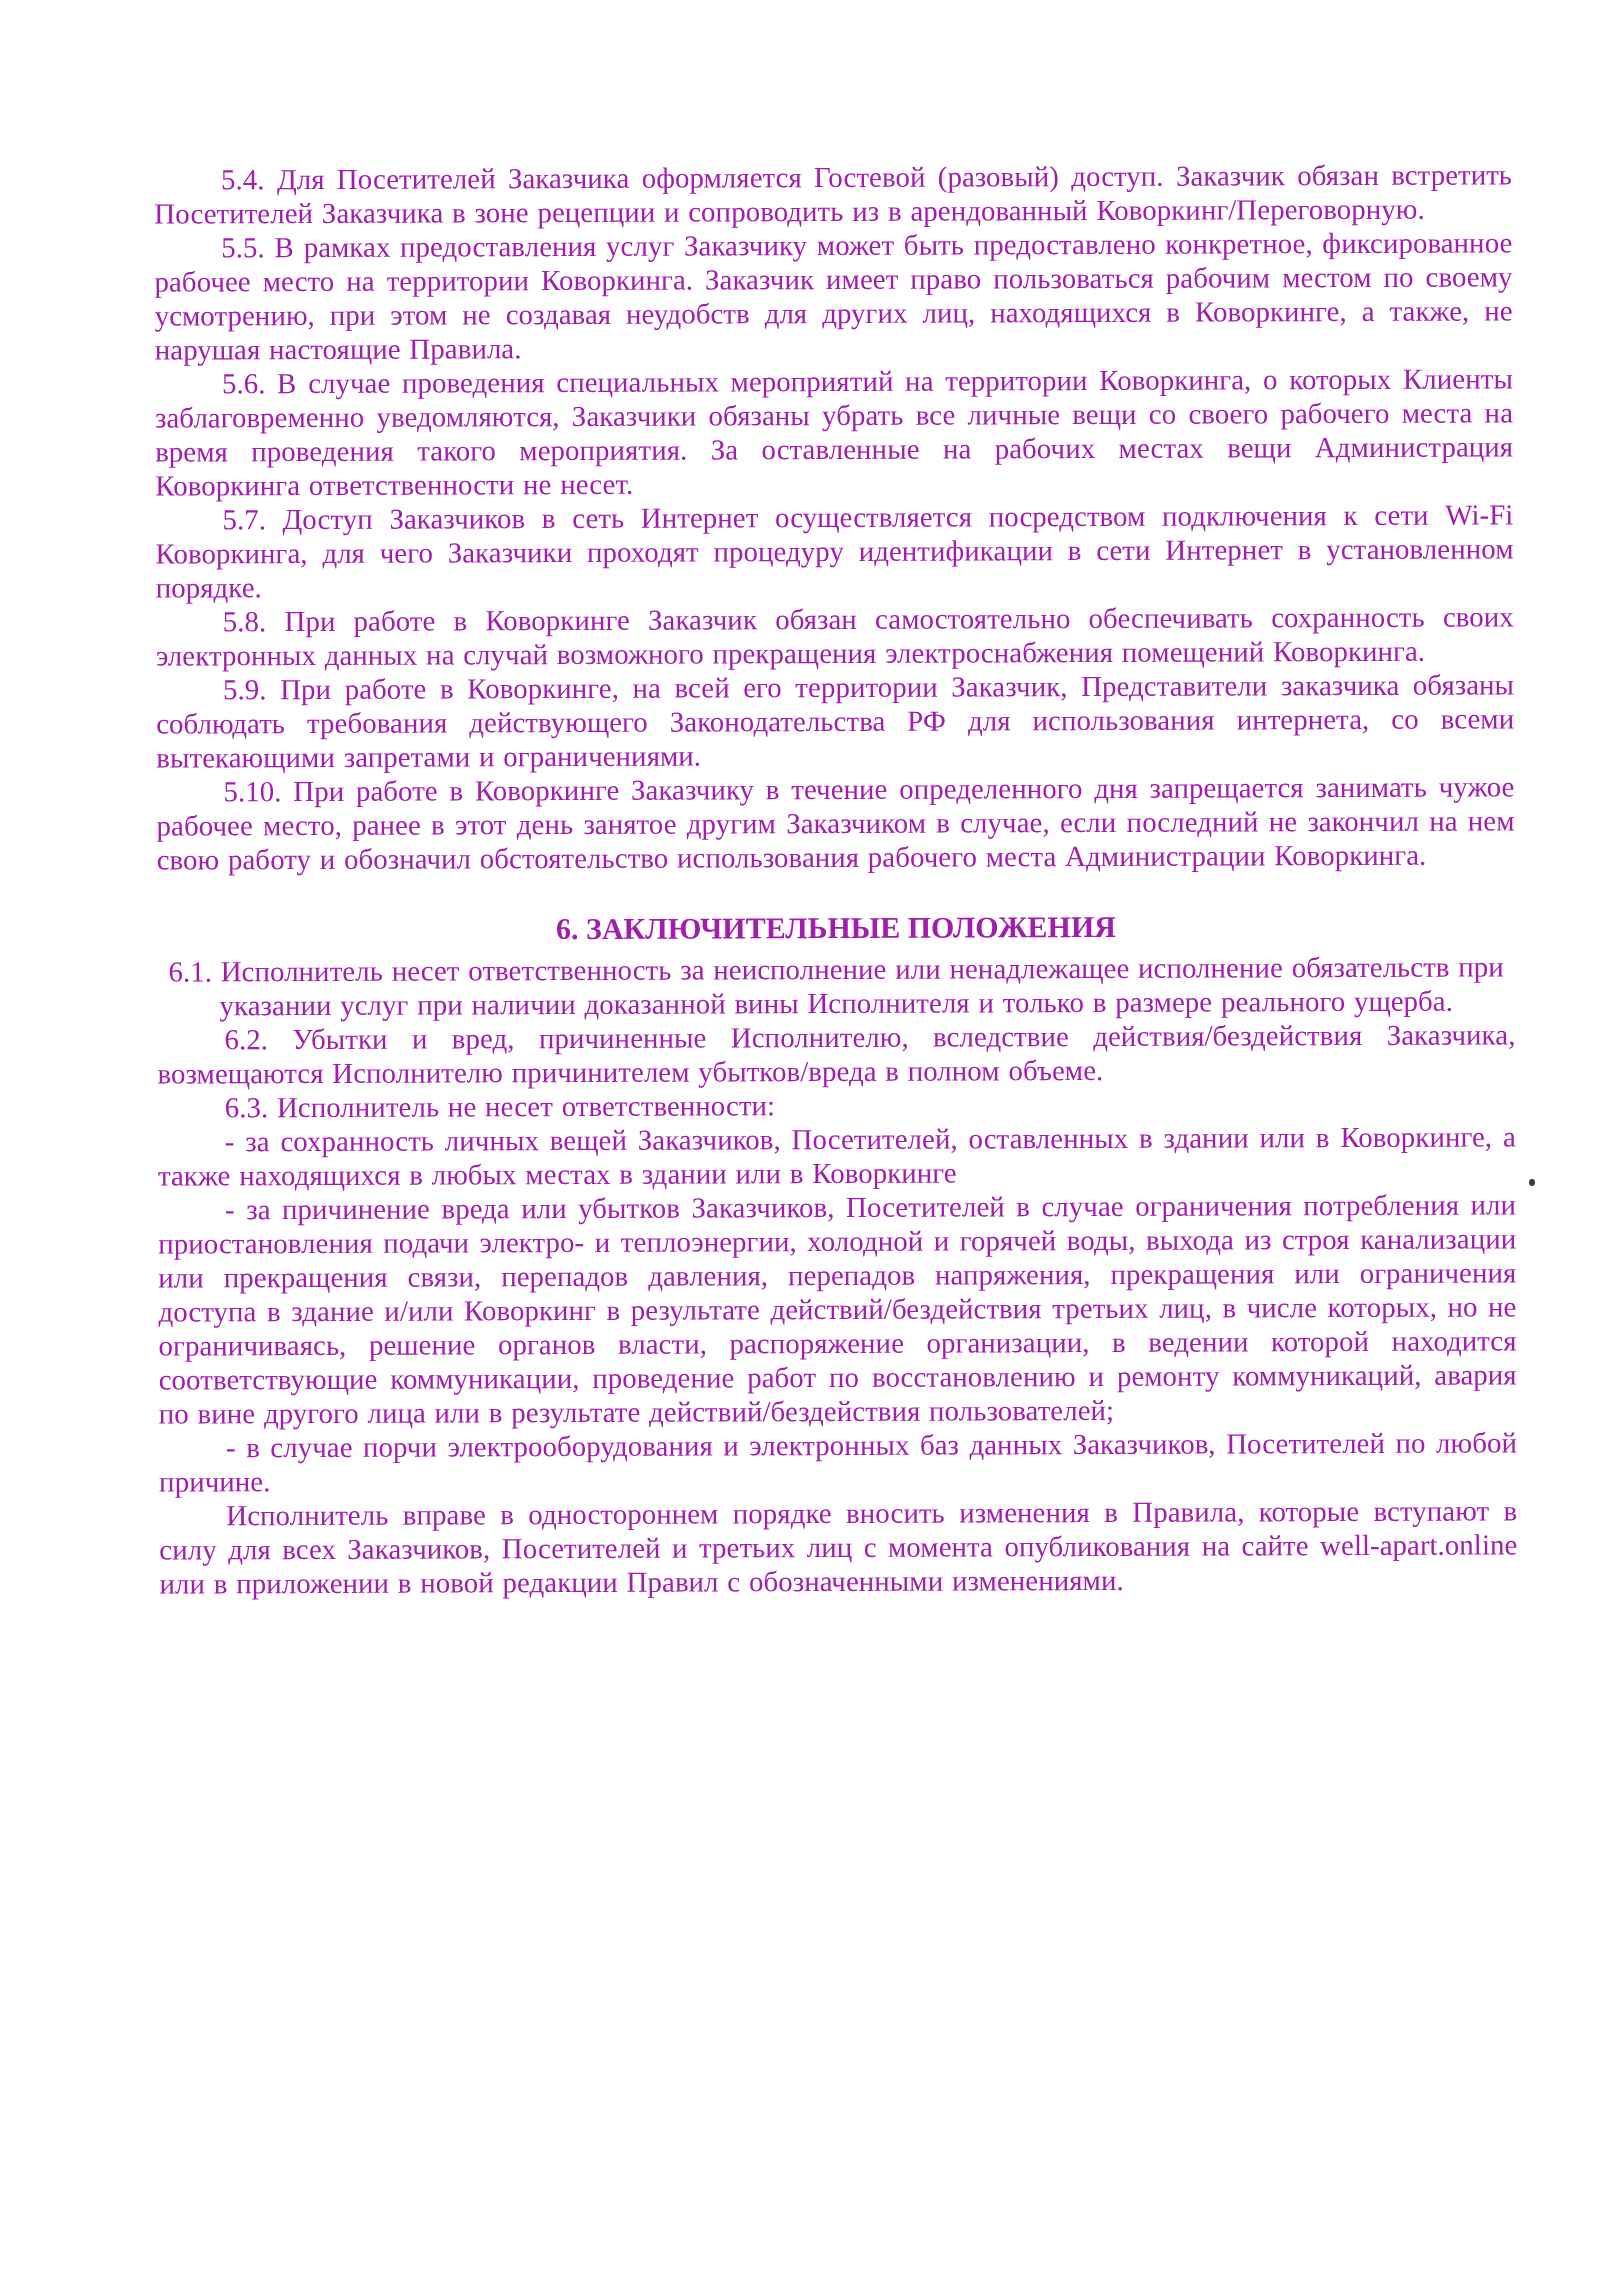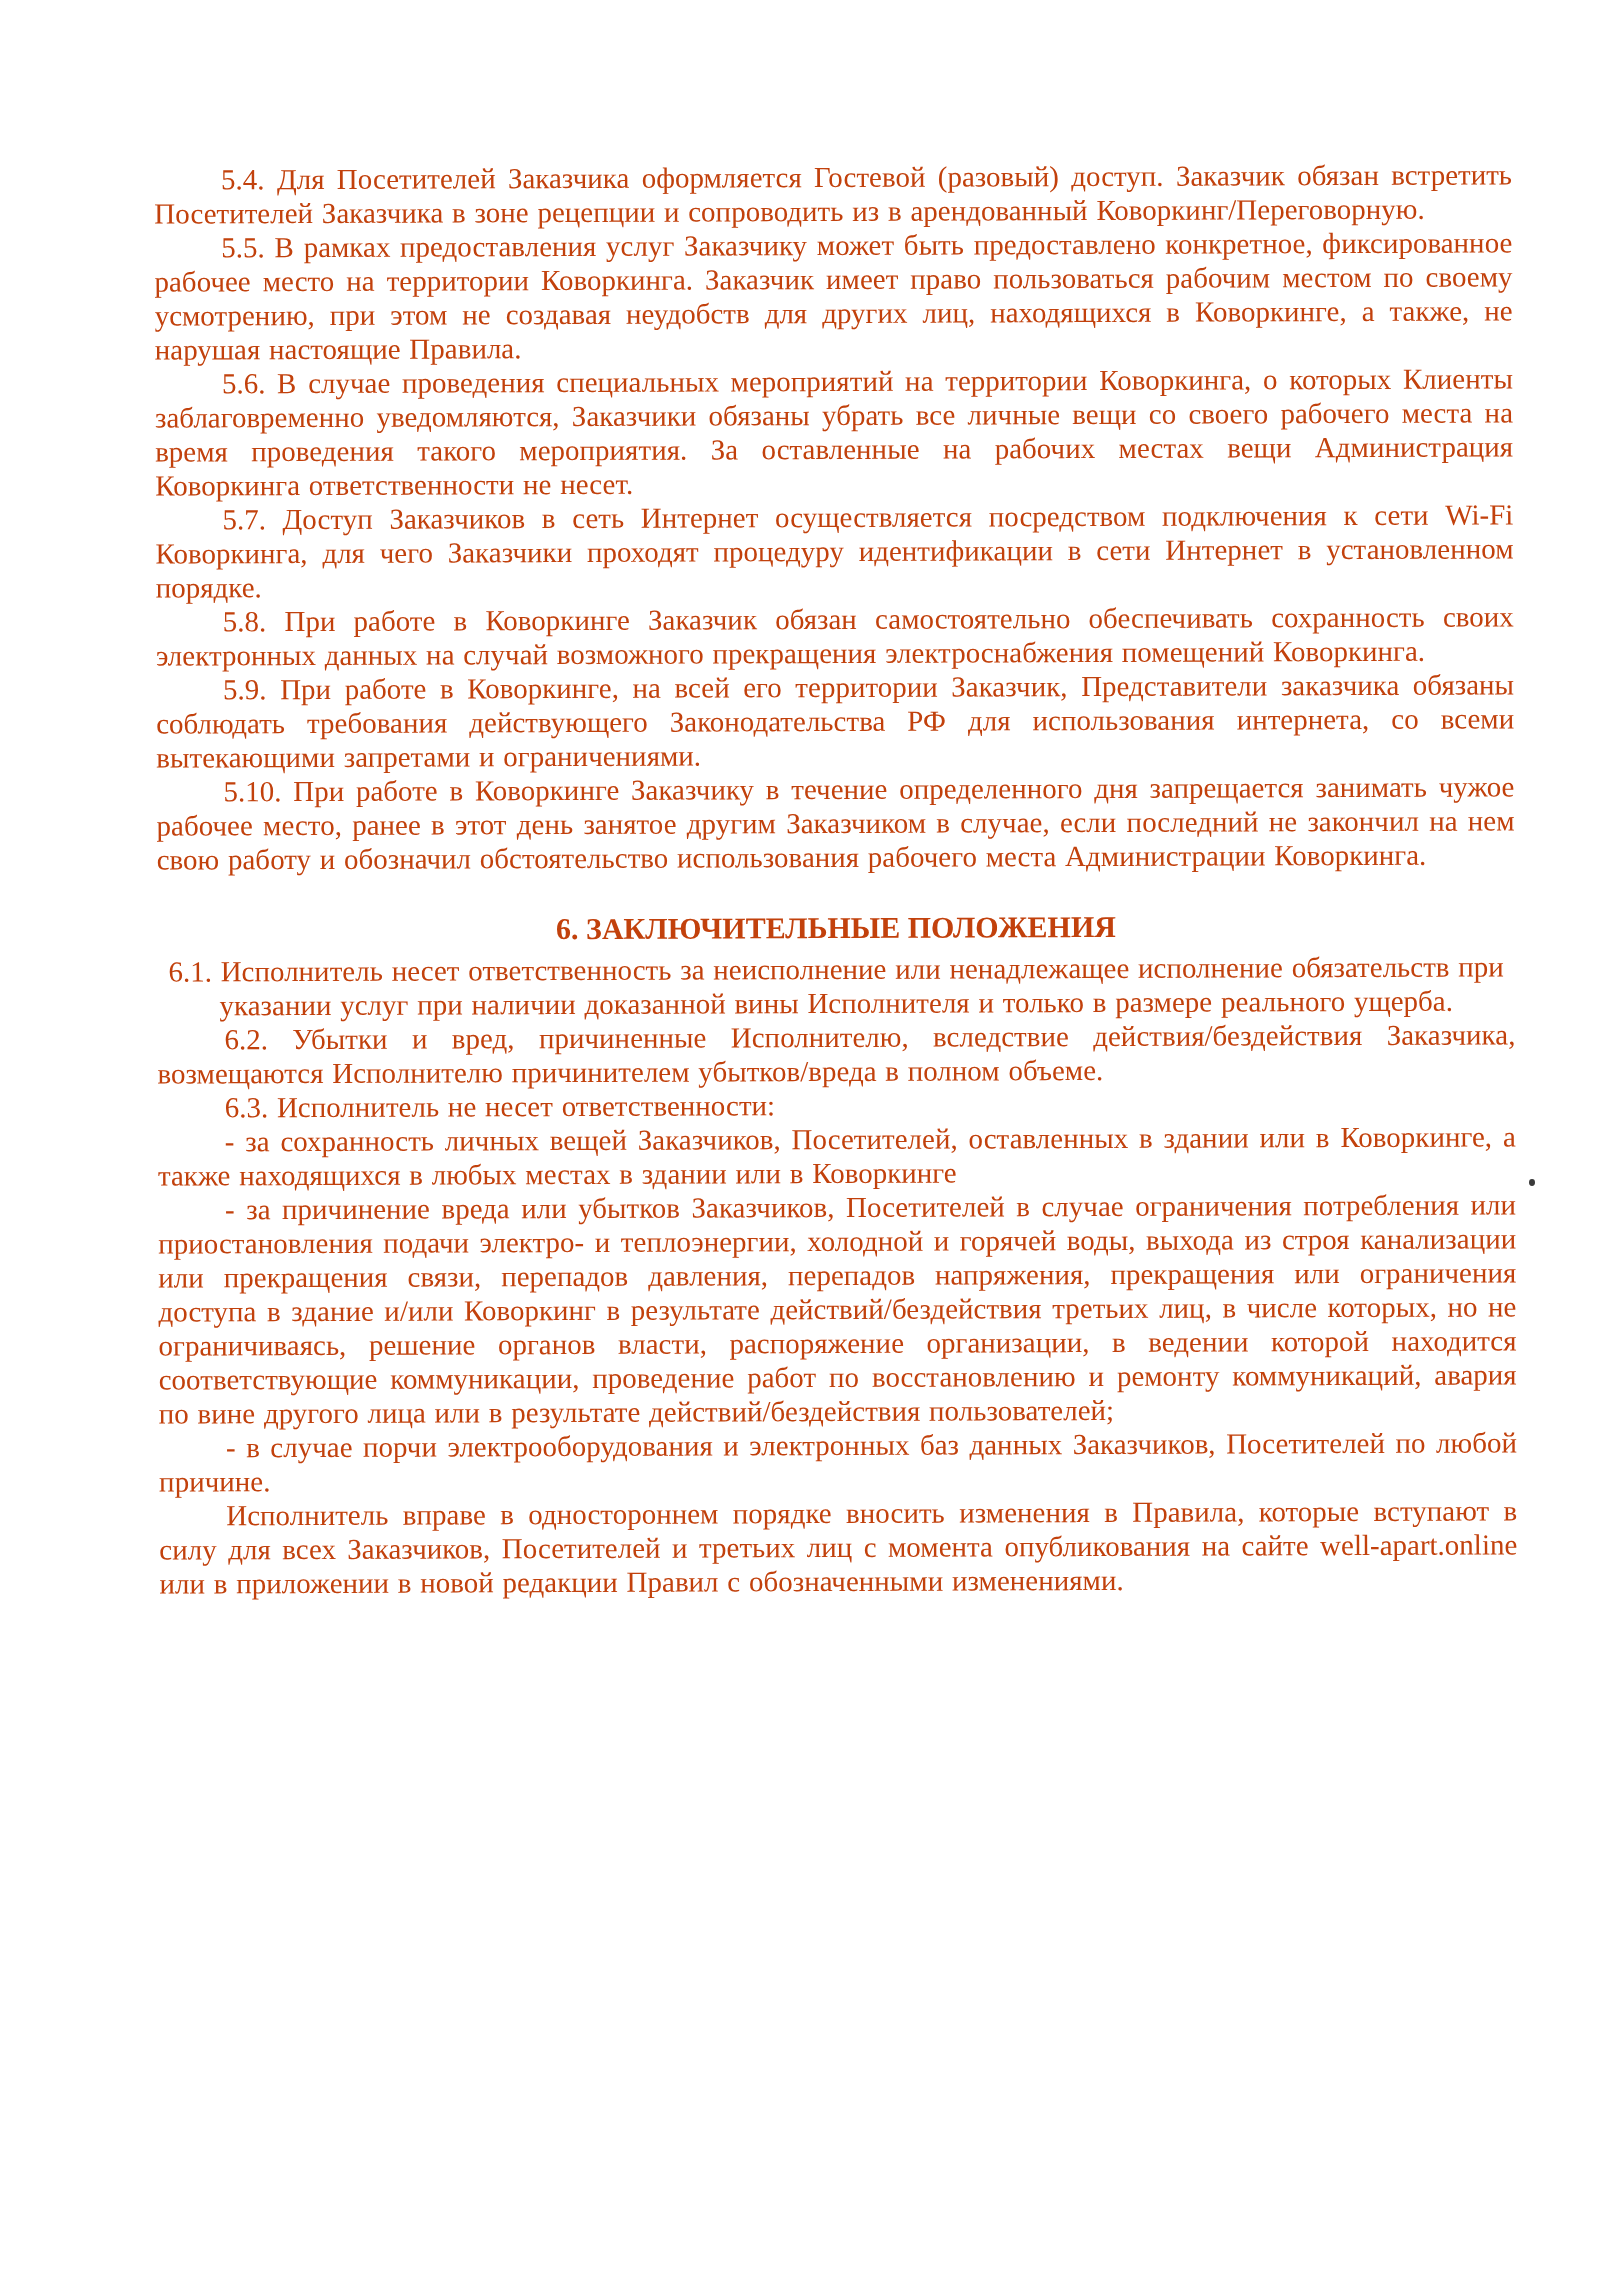--- a/index.html
+++ b/index.html
@@ -7,21 +7,21 @@
     padding: 0;
     background: #e8e8e8;
   }
   .page {
     position: relative;
     width: 1620px;
     height: 2292px;
     background: #ffffff;
     overflow: hidden;
     font-family: "Liberation Serif", "DejaVu Serif", serif;
-    color: #c2410c;
+    color: #a21caf;
   }
   .content {
     position: absolute;
     left: 154px;
     top: 160px;
     width: 1358px;
     transform: rotate(-0.22deg);
     transform-origin: 50% 0;
   }
   .para {

